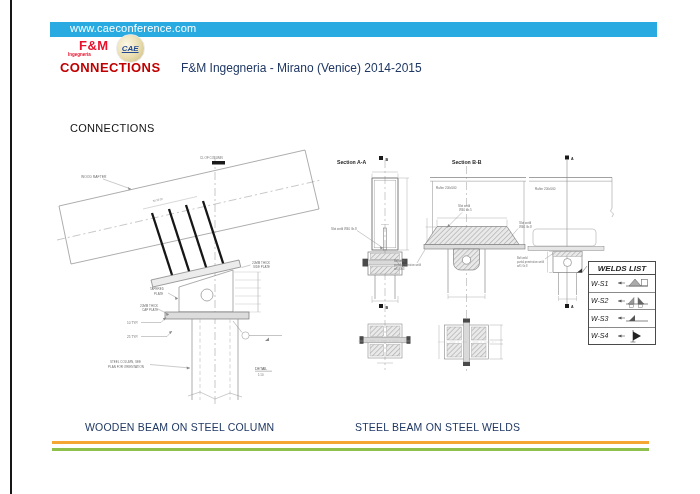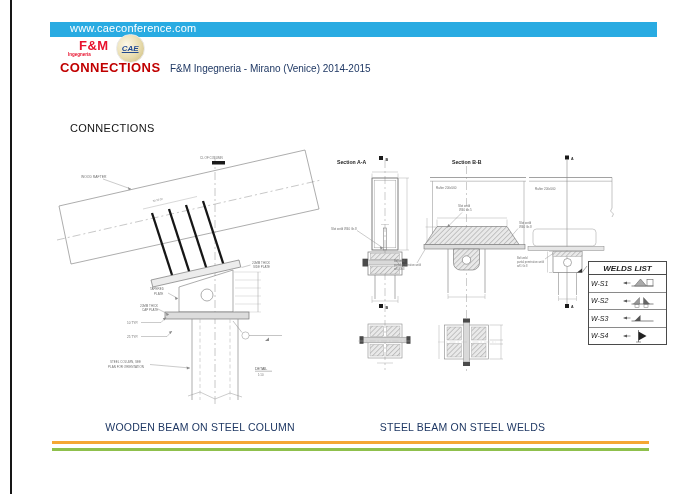--- a/index.html
+++ b/index.html
@@ -9,31 +9,31 @@
   .topbar{position:absolute;left:50px;top:22px;width:607px;height:15px;background:#29ABE2;display:flex;justify-content:space-between;flex-direction:column;}
   .topbar .url{margin-left:20px;color:#ffffff;font-size:11px;letter-spacing:0.2px;cursor:pointer;}
   .logos{display:flex;align-items:center;gap:7px;margin-right:6px;}
   .fm-logo{display:flex;flex-direction:column;align-items:center;line-height:1;}
   .fm-main{color:#E8112D;font-weight:bold;font-size:13px;letter-spacing:0.5px;text-shadow:0 0 1px #ffffff;padding-left:29px;}
   .fm-sub{color:#E8112D;font-size:4.5px;font-weight:bold;margin-top:1px;text-shadow:0 0 1px #ffffff;}
   .cae-logo{width:27px;height:27px;border-radius:50%;background:radial-gradient(circle at 35% 35%, #fdf8e6 0%, #e8dcae 55%, #c9b878 100%);border:1px solid #e8e8e8;display:flex;align-items:center;justify-content:center;}
   .cae-logo span{font-size:8px;font-weight:bold;font-style:italic;color:#234a8c;text-shadow:0 0 1px #ffffff;text-decoration:underline;}
   .titleline{position:absolute;left:60px;top:58px;white-space:nowrap;}
   .titleline .kw{color:#C00000;font-weight:bold;font-size:13px;letter-spacing:0.4px;}
-  .titleline .sub{color:#1F3864;font-size:10px;margin-left:5px;}
+  .titleline .sub{color:#1F3864;font-size:12px;margin-left:16px;}
   .connections{position:absolute;left:70px;top:122px;margin:0;font-size:11px;font-weight:normal;color:#141414;letter-spacing:0.3px;}
   .drawing{position:absolute;left:55px;top:148px;}
   svg{font-family:"Liberation Sans", sans-serif;}
-  .welds{position:absolute;left:588px;top:261px;width:79px;background:#fff;border:1.2px solid #4a4a4a;box-sizing:border-box;}
+  .welds{position:absolute;left:588px;top:261px;width:68px;background:#fff;border:1.2px solid #4a4a4a;box-sizing:border-box;}
   .wl-head{font-size:8px;font-weight:bold;font-style:italic;color:#222;text-align:center;padding:2px 0 1px 0;border-bottom:1px solid #4a4a4a;}
   .wl-row{display:flex;align-items:center;gap:2px;height:16.5px;padding:0 2px;border-bottom:1px solid #8a8a8a;}
   .wl-row:last-child{border-bottom:none;}
   .wl-label{font-size:7px;font-style:italic;color:#222;width:22px;flex-shrink:0;}
   .wl-sym{flex:1;height:14px;}
-  .caption{position:absolute;top:421px;font-size:10.5px;color:#1F3864;text-align:center;letter-spacing:0.2px;}
+  .caption{position:absolute;top:421px;font-size:10.5px;color:#1F3864;letter-spacing:0.2px;}
   .caption-left{left:85px;width:230px;}
   .caption-right{left:355px;width:215px;}
   .rule{position:absolute;left:52px;width:597px;}
   .rule-orange{top:441px;height:3px;background:#F5A733;}
   .rule-green{top:447.5px;height:3.5px;background:#8FC04C;}
 </style>
 </head>
 <body>
 
 <div class="slide">

